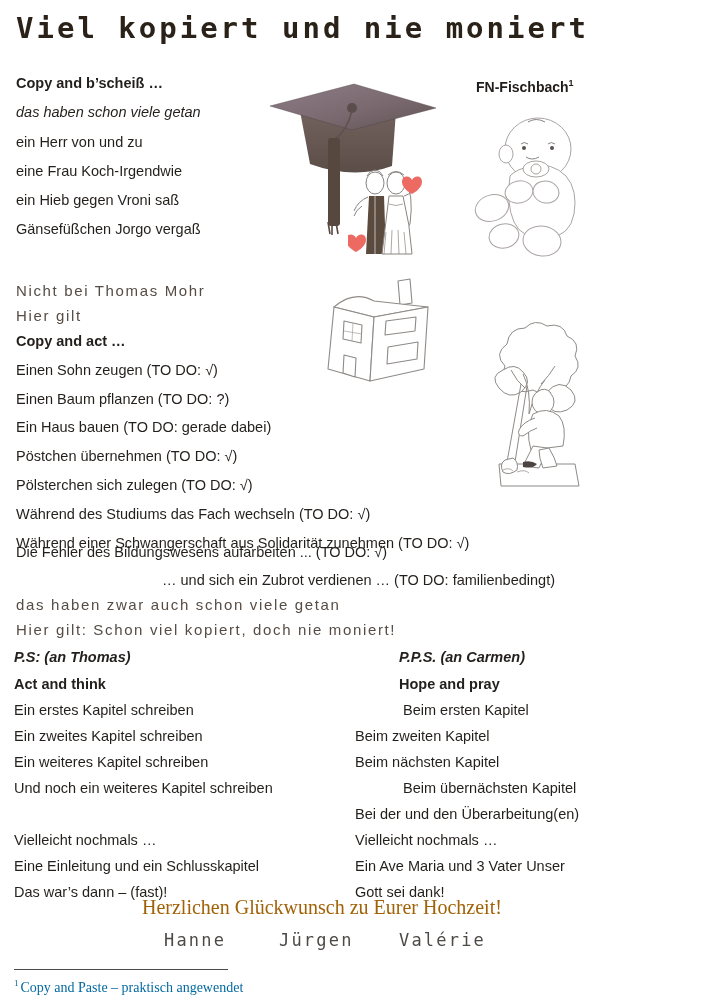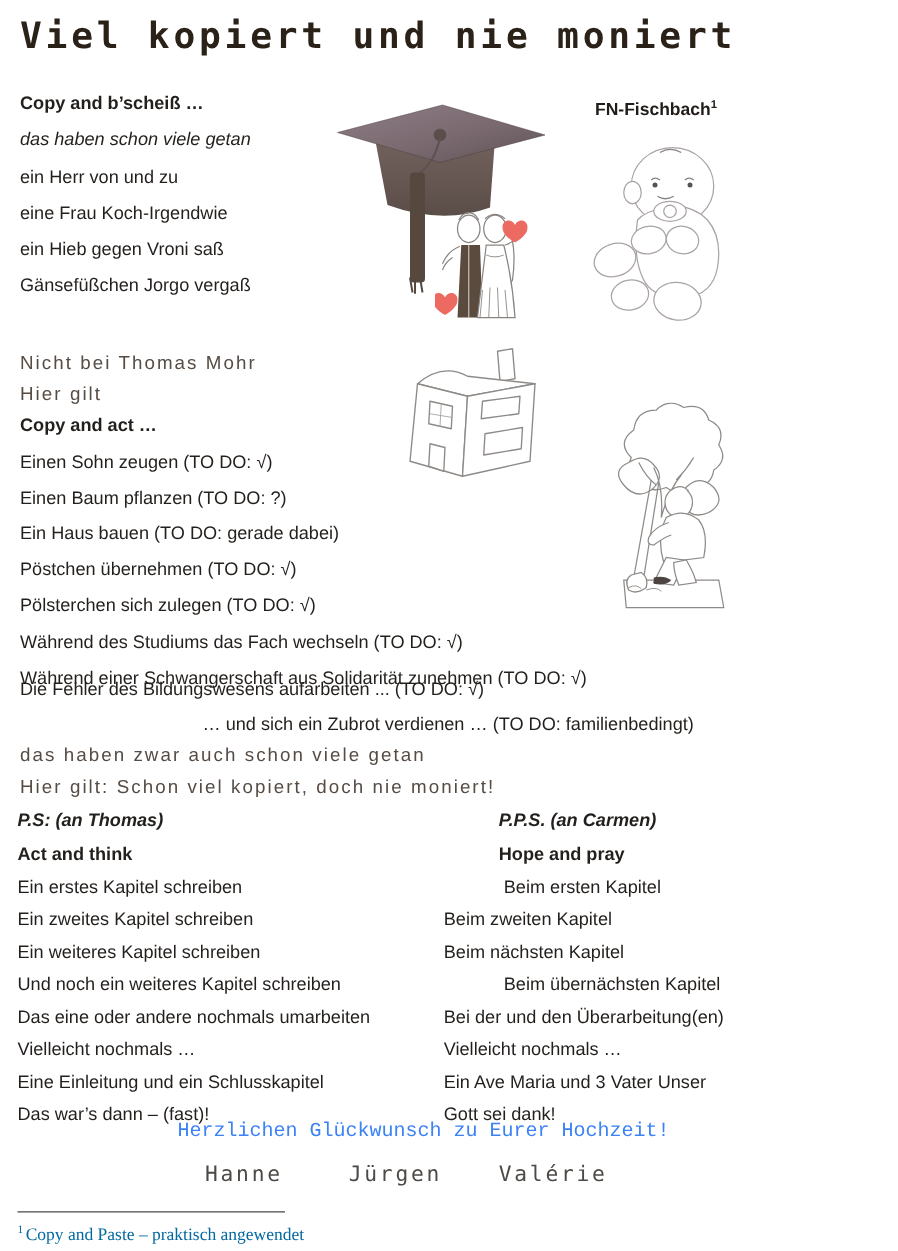--- a/index.html
+++ b/index.html
@@ -54,23 +54,23 @@
     color: #201c19;
   }
   .tl.author sup {
     font-size: 9px;
     vertical-align: super;
   }
 
   
   .serif-line {
     position: absolute;
-    font-family: Liberation Mono, monospace;
-    font-size: 16px;
-    color: #3b82f6;
+    font-family: Liberation Serif, serif;
+    font-size: 20px;
+    color: #a16207;
     white-space: nowrap;
   }
   .names {
     position: absolute;
     font-family: "DejaVu Sans Mono", "Liberation Mono", monospace;
     font-size: 17px;
     letter-spacing: 2.2px;
     color: #4d4a46;
     white-space: nowrap;
   }
@@ -291,21 +291,20 @@
 
   <div class="tl sp" style="left:16px; top:597px;">das haben zwar auch schon viele getan</div>
   <div class="tl sp" style="left:16px; top:622px;text-align:right;">Hier gilt: Schon viel kopiert, doch nie moniert!</div>
 
   <div class="tl bold italic" style="left:14px; top:650px;">P.S: (an Thomas)</div>
   <div class="tl bold" style="left:14px; top:677px;">Act and think</div>
   <div class="tl" style="left:14px; top:703px;">Ein erstes Kapitel schreiben</div>
   <div class="tl" style="left:14px; top:729px;">Ein zweites Kapitel schreiben</div>
   <div class="tl" style="left:14px; top:755px;">Ein weiteres Kapitel schreiben</div>
   <div class="tl" style="left:14px; top:781px;">Und noch ein weiteres Kapitel schreiben</div>
-  <div class="tl" style="left:14px; top:807px;">Das eine oder andere nochmals umarbeiten</div>
   <div class="tl" style="left:14px; top:833px;">Vielleicht nochmals …</div>
   <div class="tl" style="left:14px; top:859px;">Eine Einleitung und ein Schlusskapitel</div>
   <div class="tl" style="left:14px; top:885px;">Das war’s dann – (fast)!</div>
 
   <div class="tl bold italic" style="left:399px; top:650px;">P.P.S. (an Carmen)</div>
   <div class="tl bold" style="left:399px; top:677px;">Hope and pray</div>
   <div class="tl" style="left:403px; top:703px;">Beim ersten Kapitel</div>
   <div class="tl" style="left:355px; top:729px;">Beim zweiten Kapitel</div>
   <div class="tl" style="left:355px; top:755px;">Beim nächsten Kapitel</div>
   <div class="tl" style="left:403px; top:781px;">Beim übernächsten Kapitel</div>

